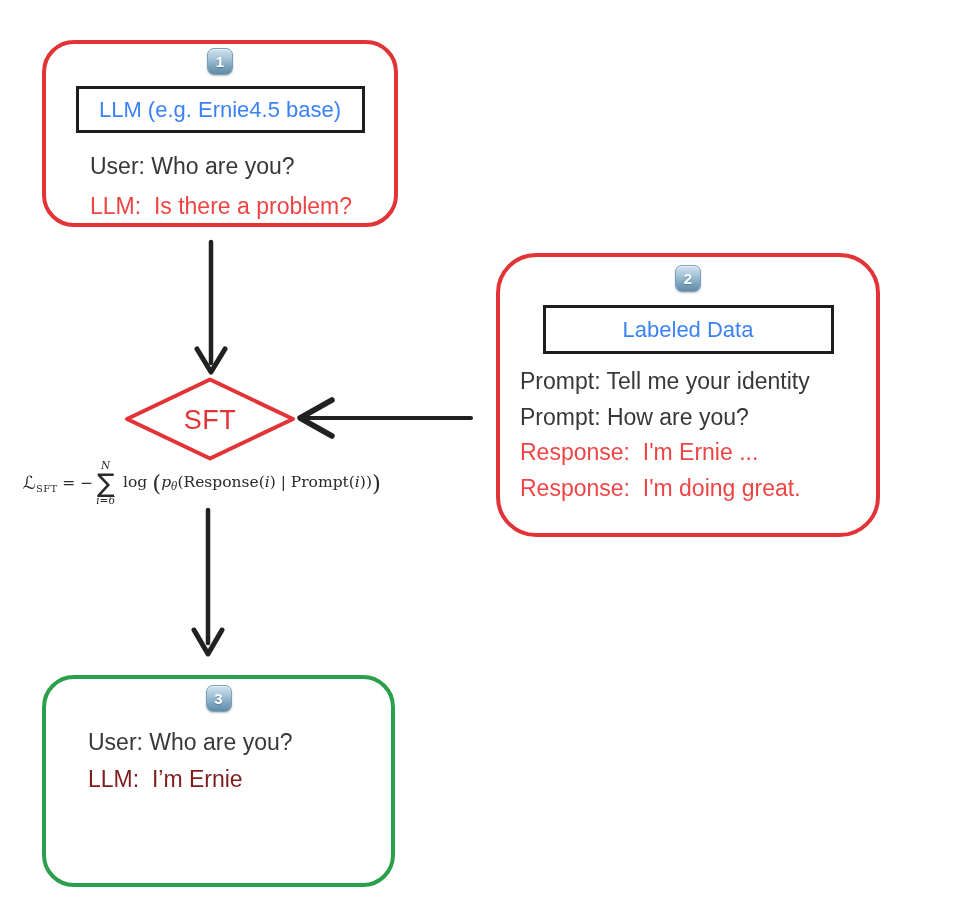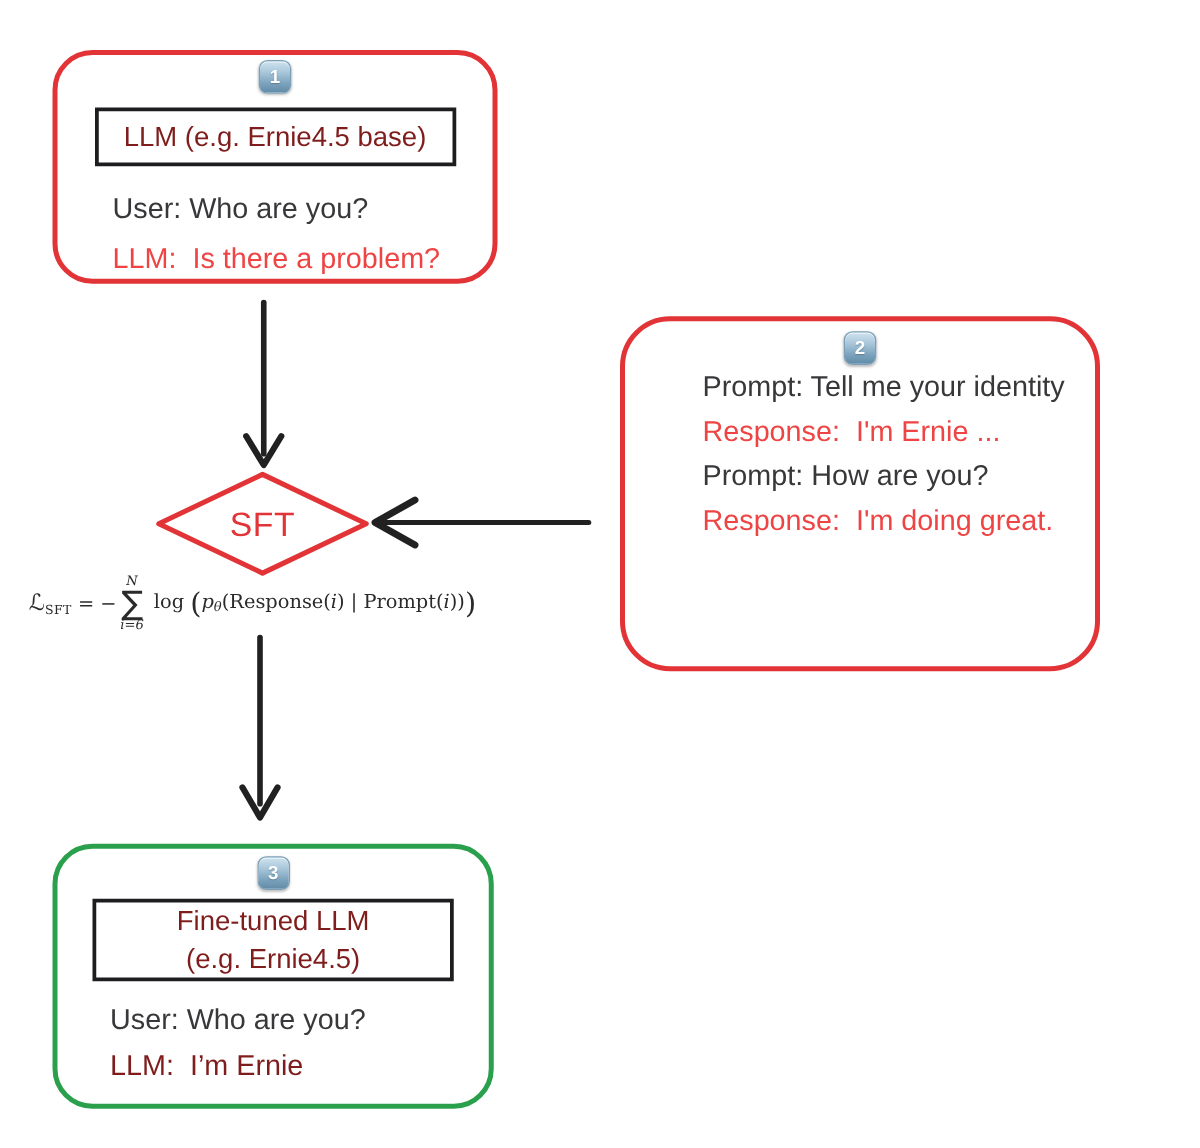--- a/index.html
+++ b/index.html
@@ -38,30 +38,30 @@
   #node2 .badge{margin-top:8px;}
   #node3 .badge{margin-top:6px;}
 
   .titlebox{
     box-sizing:border-box;
     border:3px solid #1d1d1f;
     background:#ffffff;
     margin:0 auto;
     display:flex;flex-direction:column;justify-content:center;
     text-align:center;
-    font-size:22px;color:#7f1d1d;
+    font-size:22px;color:#3b82f6;
     line-height:30px;
   }
   #node1 .titlebox{width:289px;height:47px;margin-top:11px;}
   #node2 .titlebox{width:291px;height:49px;margin-top:13px;}
   #node3 .titlebox{width:289px;height:66px;margin-top:7px;}
 
   .chat{display:block;}
   #node1 .chat{margin-top:13px;padding-left:44px;}
-  #node2 .chat{padding-left:62px;}
+  #node2 .chat{margin-top:10px;padding-left:20px;}
   #node3 .chat{margin-top:12px;padding-left:42px;}
   .chat-line{font-size:23px;white-space:pre;}
   #node1 .chat-line{line-height:40px;}
   #node2 .chat-line{line-height:35.5px;}
   #node3 .chat-line{line-height:37px;}
   .c-dark{color:#38383b;}
   .c-red{color:#ef4444;}
   .c-green{color:#7f1d1d;}
 
   .sft-label{
@@ -117,34 +117,33 @@
       <span>LLM (e.g. Ernie4.5 base)</span>
     </div>
     <div class="chat">
       <div class="chat-line c-dark">User: Who are you?</div>
       <div class="chat-line c-red">LLM:  Is there a problem?</div>
     </div>
   </div>
 
   <div class="node node-red" id="node2">
     <div class="badge">2</div>
+    <div class="titlebox">
+      <span>Labeled Data</span>
+    </div>
     <div class="chat">
       <div class="chat-line c-dark">Prompt: Tell me your identity</div>
+      <div class="chat-line c-dark">Prompt: How are you?</div>
       <div class="chat-line c-red">Response:  I'm Ernie ...</div>
-      <div class="chat-line c-dark">Prompt: How are you?</div>
       <div class="chat-line c-red">Response:  I'm doing great.</div>
     </div>
   </div>
 
   <div class="node node-green" id="node3">
     <div class="badge">3</div>
-    <div class="titlebox">
-      <span>Fine-tuned LLM</span>
-      <span>(e.g. Ernie4.5)</span>
-    </div>
     <div class="chat">
       <div class="chat-line c-dark">User: Who are you?</div>
       <div class="chat-line c-green">LLM:  I’m Ernie</div>
     </div>
   </div>
 
   <div class="sft-label">SFT</div>
 
   <div class="formula">
     <span><span class="f-L">ℒ</span><span class="f-sub">SFT</span></span>

